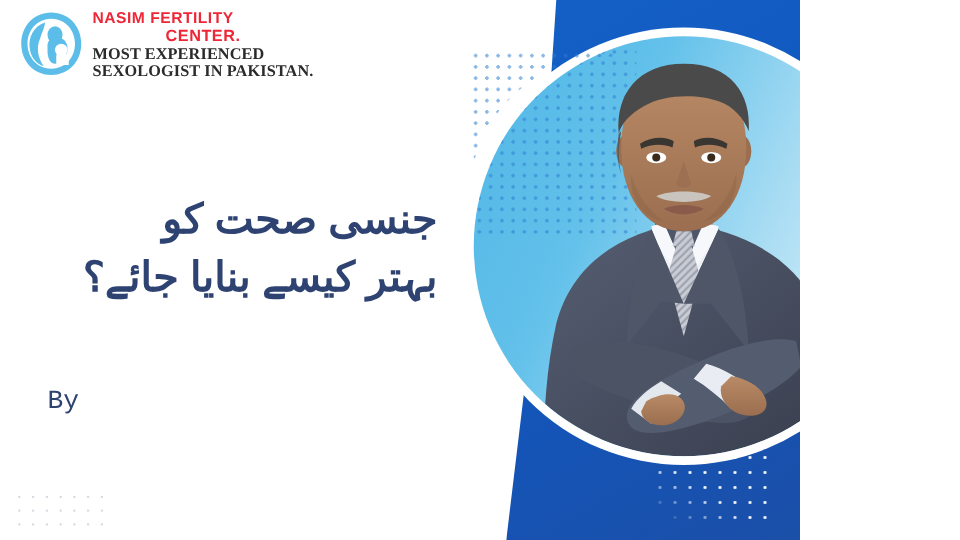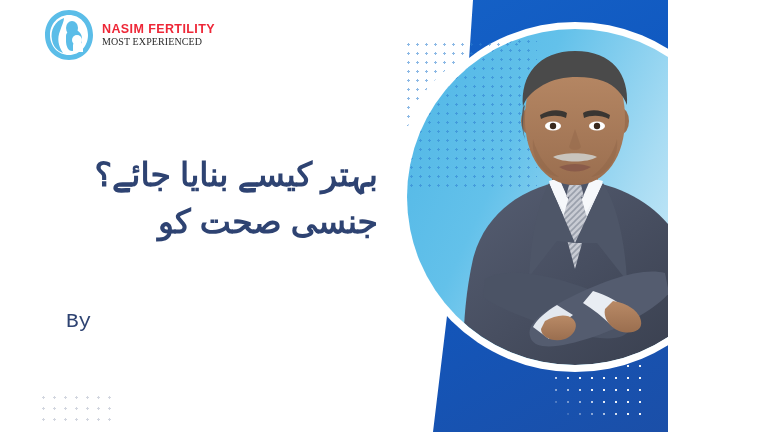--- a/index.html
+++ b/index.html
@@ -9,21 +9,20 @@
   }
   body {
     font-family: "Liberation Sans", sans-serif;
   }
   #slide {
     position: relative;
     width: 640px;
     height: 432px;
     overflow: hidden;
     background: #ffffff;
-    margin-left: 28px;
   }
 
   
   .blue-panel {
     position: absolute;
     top: 0;
     right: 0;
     width: 250px;
     height: 432px;
     background: linear-gradient(150deg, #1561C6 0%, #1058C0 40%, #1B4FA8 100%);
@@ -124,22 +123,22 @@
   .logo-l2 {
     font-size: 13px;
     font-weight: bold;
     color: #EE2737;
     letter-spacing: .4px;
     text-align: center;
     margin-top: 1px;
   }
   .logo-l3, .logo-l4 {
     font-family: "Liberation Serif", serif;
-    font-size: 10px;
-    font-weight: normal;
+    font-size: 13px;
+    font-weight: bold;
     color: #2B2B2B;
     letter-spacing: .1px;
     white-space: nowrap;
     margin-top: 1px;
   }
 
   
   .headline {
     position: absolute;
     left: 20px;
@@ -300,27 +299,29 @@
                M27 7 C 38 7, 46 16, 46 27 C 46 38, 38 47, 27 47 C 16 47, 8 38, 8 27 C 8 16, 16 7, 27 7 Z" fill="#5BBDE8"></path>
       <path d="M22 10 C 13 13, 8 22, 10 32 C 11 38, 15 43, 21 45 C 16 38, 15 30, 18 23 C 20 17, 22 13, 22 10 Z" fill="#5BBDE8"></path>
       <path d="M26 12 C 20 16, 17 24, 19 32 C 21 40, 27 45, 34 45 C 29 40, 26 33, 27 26 C 28 19, 27 14, 26 12 Z" fill="#FFFFFF"></path>
       <ellipse cx="30" cy="20" rx="6" ry="7" fill="#5BBDE8"></ellipse>
       <path d="M24 28 C 24 24, 28 22, 32 22 C 37 22, 40 26, 40 31 C 40 38, 36 43, 30 43 C 26 43, 24 38, 24 33 Z" fill="#5BBDE8"></path>
       <circle cx="35" cy="32" r="5" fill="#FFFFFF"></circle>
       <path d="M31 37 C 31 35, 33 34, 36 34 C 39 34, 41 36, 41 39 L 41 44 L 31 44 Z" fill="#FFFFFF"></path>
     </svg>
     <div class="logo-text">
       <div class="logo-l1">NASIM FERTILITY</div>
+      <div class="logo-l2">CENTER.</div>
       <div class="logo-l3">MOST EXPERIENCED</div>
+      <div class="logo-l4">SEXOLOGIST IN PAKISTAN.</div>
     </div>
   </div>
 
   <div class="headline">
+    <span class="headline-line">جنسی صحت کو</span>
     <span class="headline-line">بہتر کیسے بنایا جائے؟</span>
-    <span class="headline-line">جنسی صحت کو</span>
   </div>
 
   <div class="byline">
     <span class="byline-by">By</span>
   </div>
 
   <div class="corner-dots"></div>
 
 </div>
 

